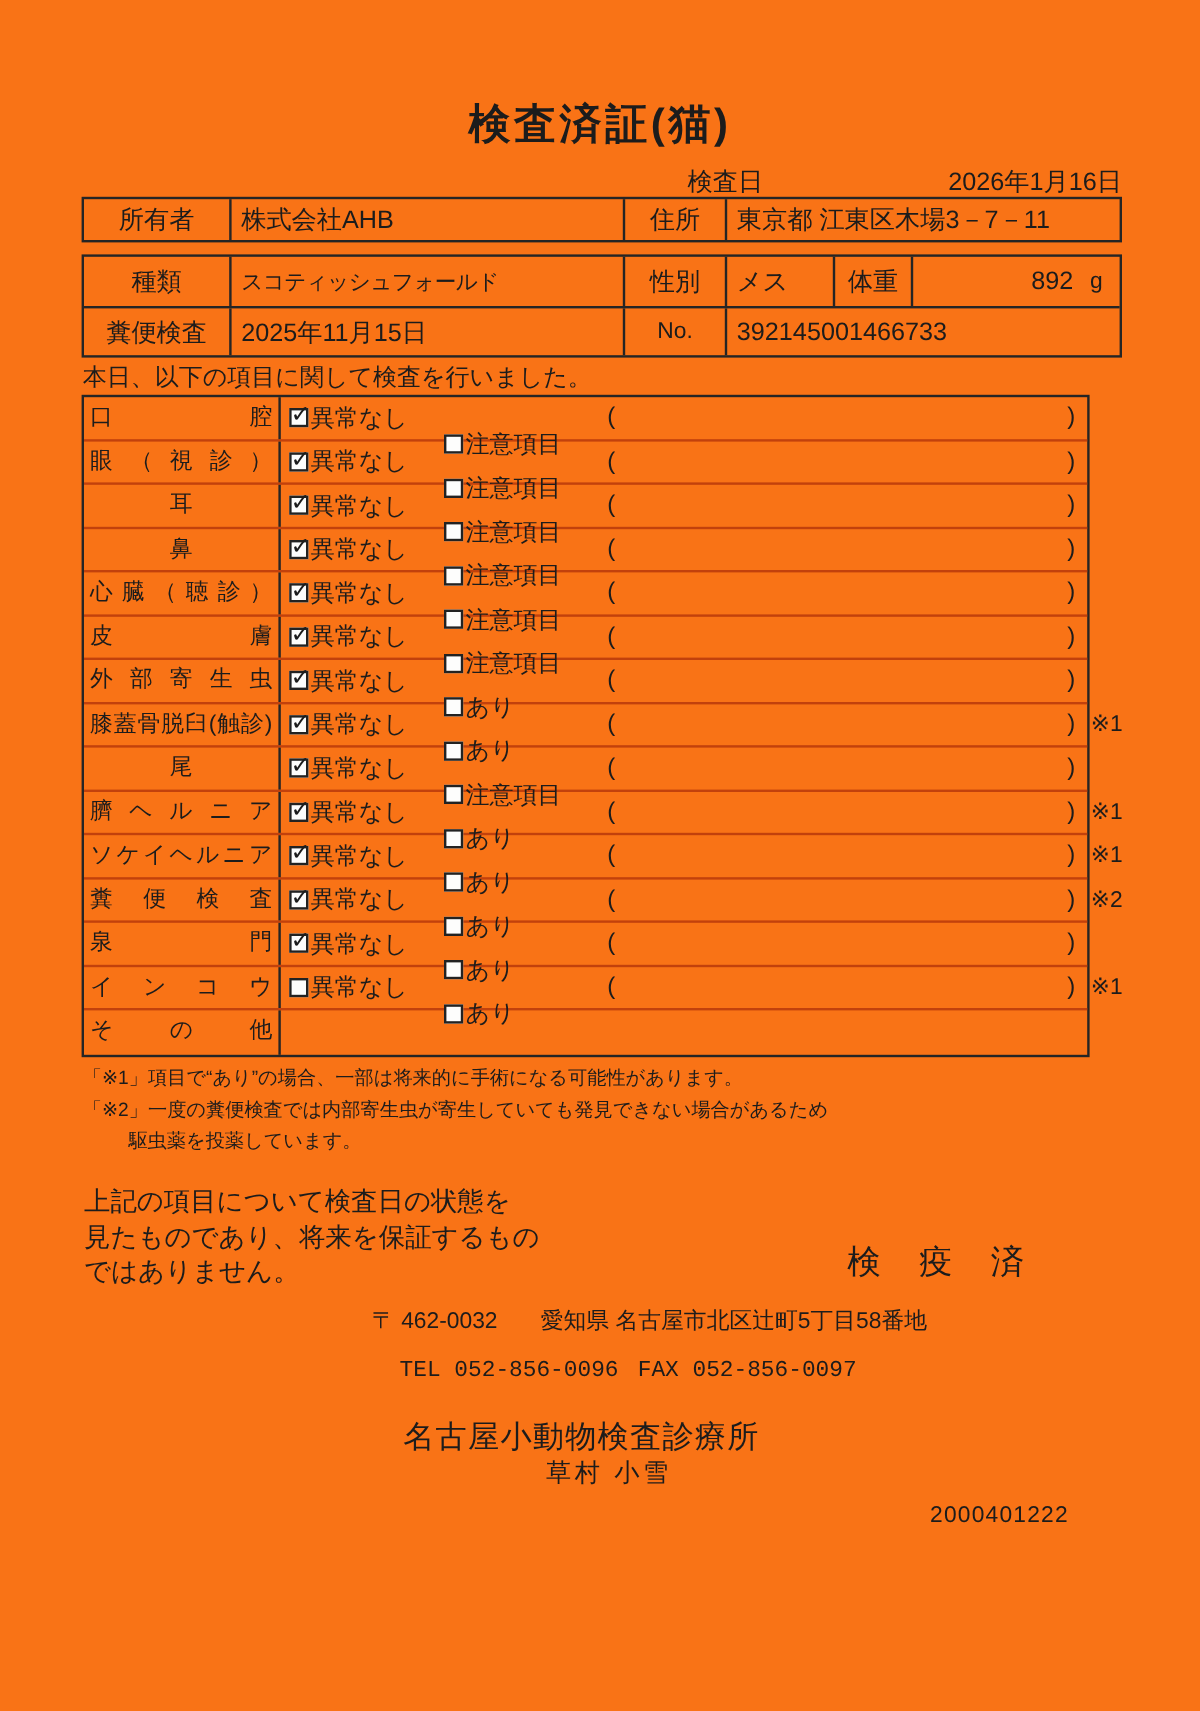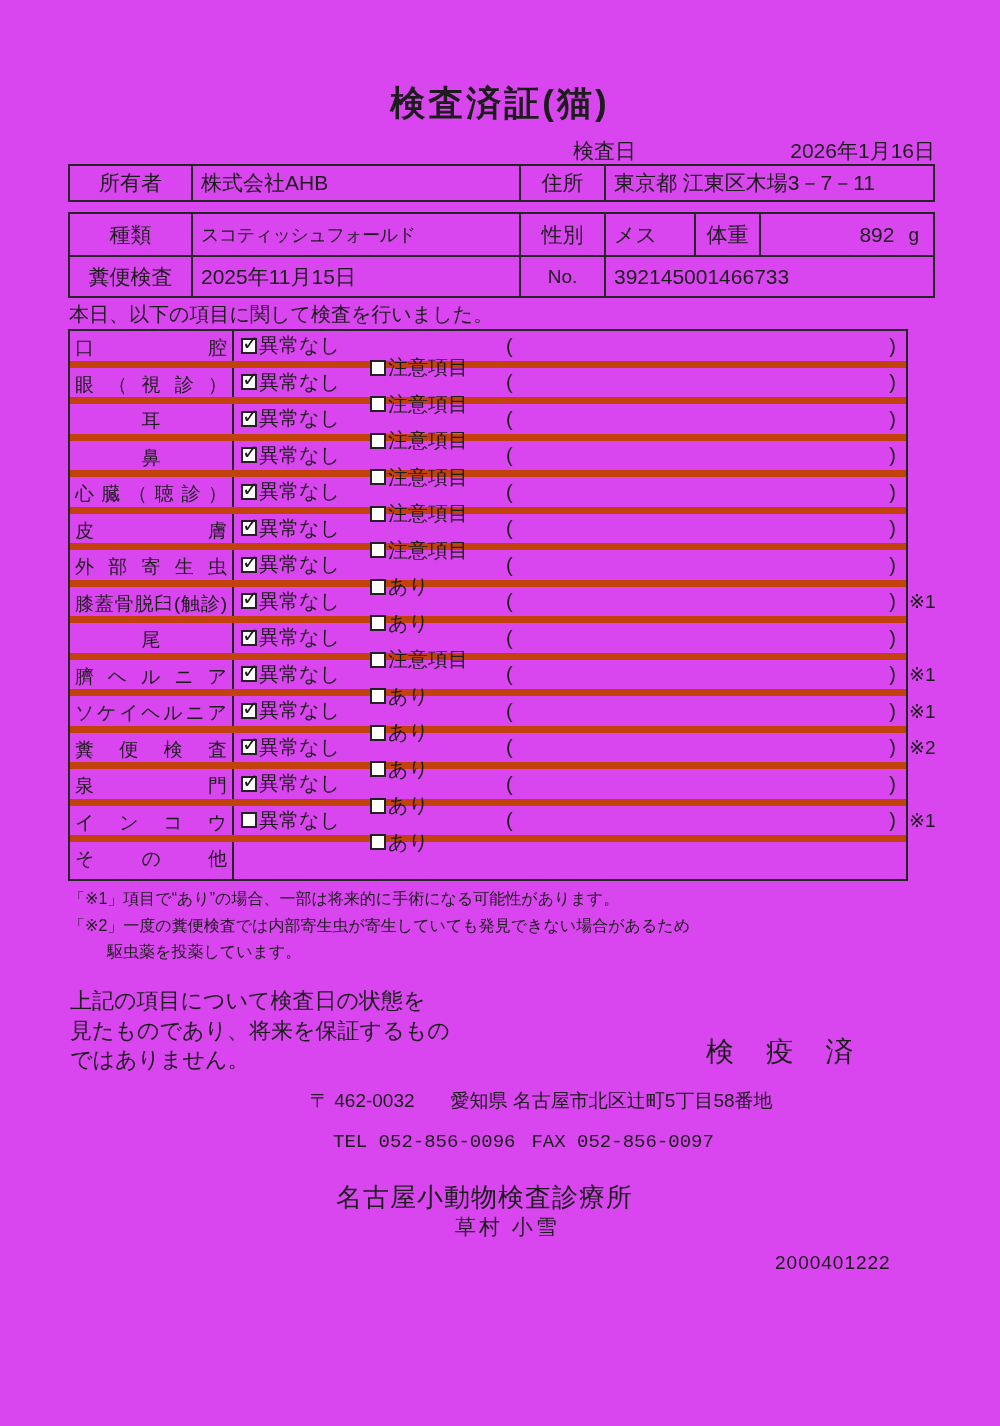--- a/index.html
+++ b/index.html
@@ -3,21 +3,21 @@
 <meta charset="utf-8">
 <style>
   * { margin: 0; padding: 0; box-sizing: border-box; }
   html, body { background: #e8e8e6; }
   body { font-family: "Liberation Sans", "DejaVu Sans", sans-serif; }
   .page {
     position: relative;
     width: 1000px;
     height: 1426px;
     margin: 0 auto;
-    background: #d946ef;
+    background: #f97316;
     color: #1c1c1c;
     overflow: hidden;
   }
   .doc-title {
     position: absolute; top: 80px; left: 0; width: 1000px;
     text-align: center; font-size: 35px; font-weight: 600; letter-spacing: 3px;
   }
   .examdate-label { position: absolute; top: 137px; left: 573px; font-size: 21px; }
   .examdate-value { position: absolute; top: 137px; right: 65px; font-size: 21px; }
 
@@ -43,21 +43,21 @@
   .w-rest { flex: 1; }
   .breed { font-size: 18px; letter-spacing: -0.5px; }
   .weight-cell { justify-content: flex-end; padding-right: 14px; }
   .weight-cell .unit { margin-left: 14px; font-size: 19px; }
   .no-label-cell { font-size: 19px; }
 
   .intro-line { position: absolute; left: 69px; top: 301px; font-size: 20px; }
 
   
   .exam-table { position: absolute; left: 68px; top: 329px; width: 840px; border: 2px solid #252525; }
-  .exam-row { display: flex; height: 36.5px; border-bottom: 7px solid #c2410c; }
+  .exam-row { display: flex; height: 36.5px; border-bottom: 2px solid #c2410c; }
   .exam-row:last-child { border-bottom: none; }
   .exam-label {
     width: 164px; flex: none; border-right: 2px solid #252525;
     font-size: 19px; line-height: 32px; padding: 1px 5px 0 5px;
     white-space: nowrap; overflow: hidden;
   }
   .exam-label.justify { text-align: justify; text-align-last: justify; text-justify: inter-character; }
   .exam-label.center { text-align: center; text-align-last: center; }
   .exam-content { position: relative; flex: 1; font-size: 20px; }
   .cb-group { position: absolute; top: 0; height: 100%; display: flex; align-items: center; }

